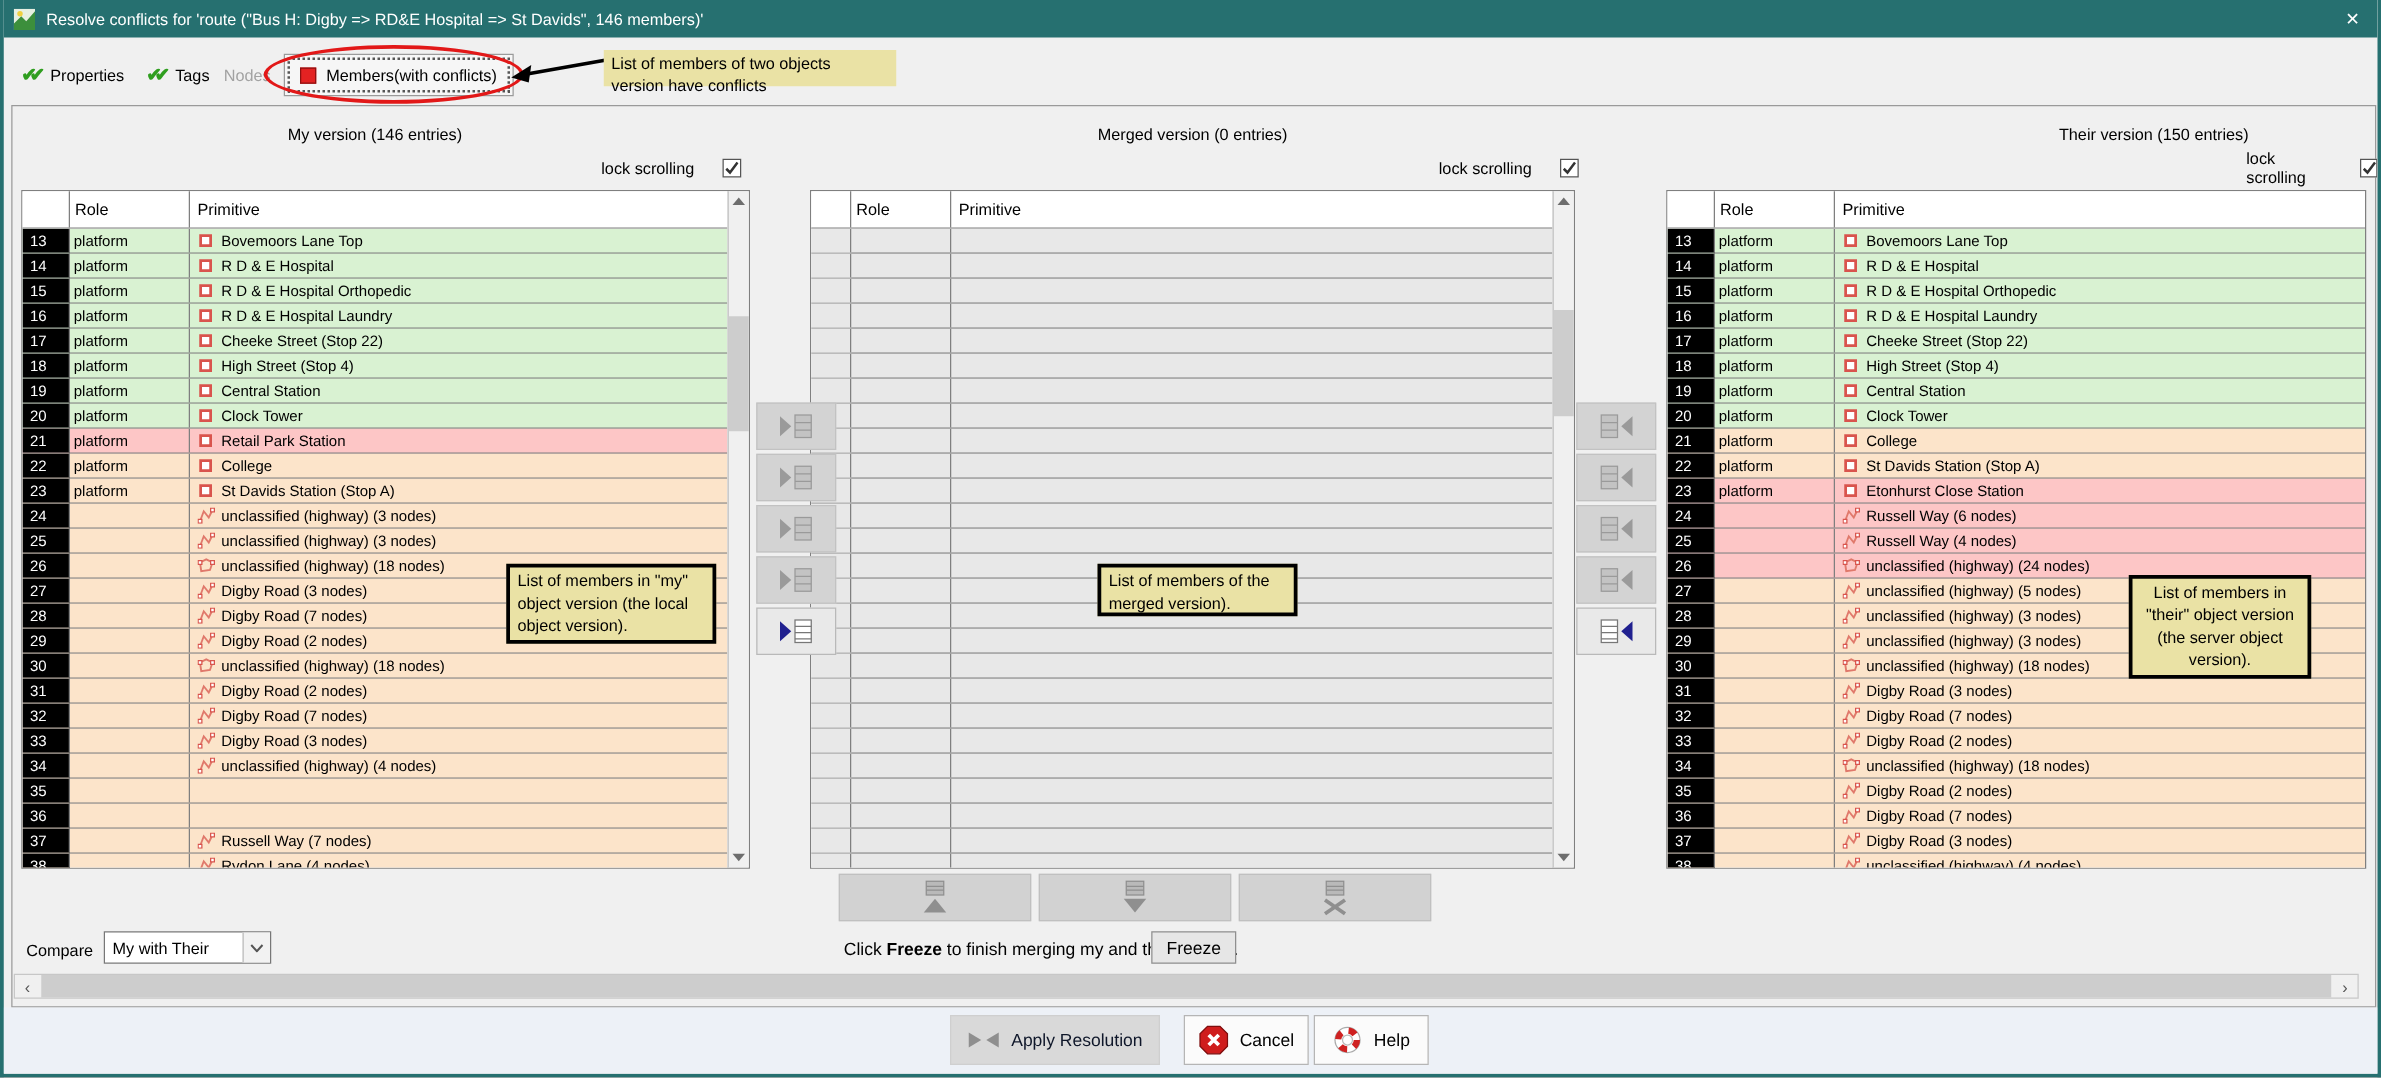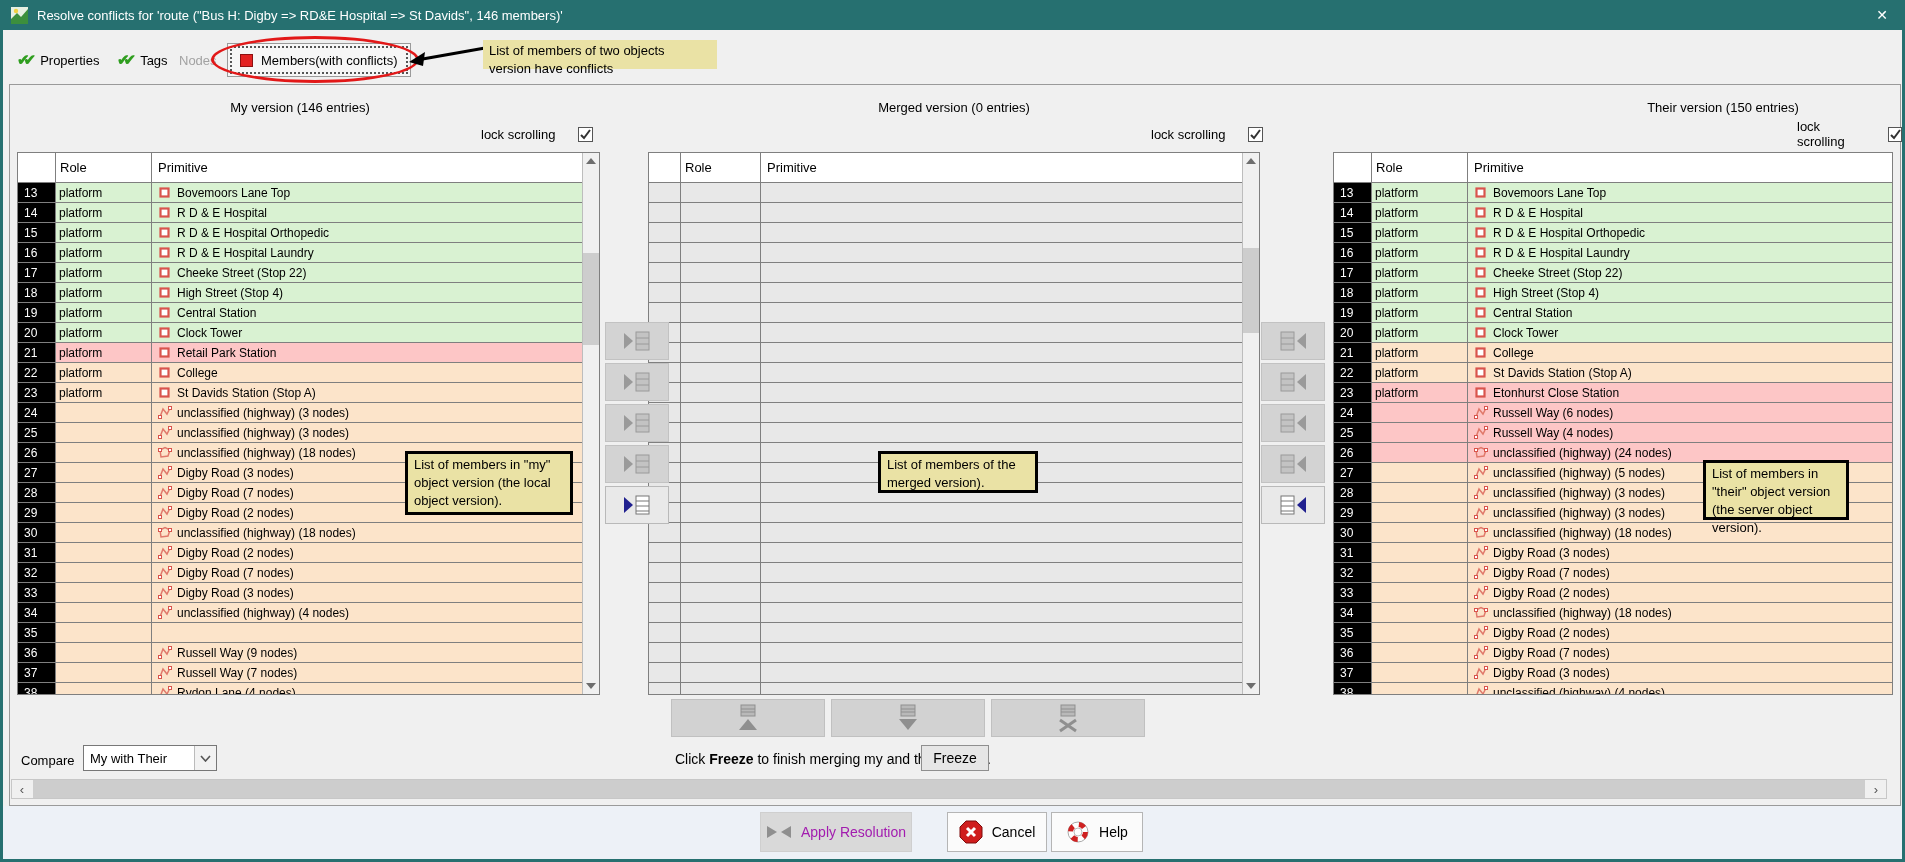--- a/index.html
+++ b/index.html
@@ -21,21 +21,21 @@
   .tab-disabled{color:#a2a2a2;}
   .tab-selected{background:#f6f6f6;border:1px solid #9a9a9a;outline:2px dotted #555;outline-offset:-5px;padding:0 12px;top:43px;height:34px;}
   .conflict-sq{width:13px;height:13px;background:#e32222;border:1px solid #8d1111;margin-right:8px;display:inline-block;}
   
   .ellipse{position:absolute;left:208px;top:36px;width:208px;height:47px;border:3px solid var(--accent-red);border-radius:50%;pointer-events:none;}
   .note{position:absolute;background:var(--note-bg);font-size:13px;line-height:1.38;padding:2px 6px;color:#000;}
   .note-border{border:3px solid #000;}
   #top-note{left:480px;top:40px;width:234px;height:29px;}
   #my-note{left:402px;top:451px;width:168px;height:64px;}
   #merged-note{left:875px;top:451px;width:160px;height:42px;}
-  #their-note{left:1700px;top:460px;width:146px;height:60px;}
+  #their-note{left:1700px;top:460px;width:146px;height:83px;text-align:center;}
   
   .main-panel{position:absolute;left:6px;top:84px;width:1892px;height:722px;border:1px solid #9a9a9a;background:#f0f0f0;overflow:hidden;}
   .ver-title{position:absolute;top:100px;font-size:13px;color:#000;text-align:center;}
   .lock-row{position:absolute;top:126px;height:16px;display:flex;align-items:center;font-size:13px;gap:23px;}
   .checkbox{width:15px;height:15px;background:#fff;border:1px solid #555;display:inline-flex;align-items:center;justify-content:center;}
   
   .table{position:absolute;top:152px;height:543px;border:1px solid var(--grid);background:#fff;}
   .thead{position:absolute;top:0;left:0;height:30px;background:#fff;border-bottom:1px solid var(--grid);display:flex;font-size:13px;align-items:center;}
   .rows{position:absolute;top:30px;left:0;bottom:0;overflow:hidden;background:#f4f4f4;}
   .row{display:flex;height:20px;border-bottom:1px solid var(--grid);font-size:12px;align-items:center;}
@@ -69,21 +69,21 @@
   .compare-label{position:absolute;left:18px;top:753px;font-size:13px;}
   .combo{position:absolute;left:80px;top:745px;width:134px;height:26px;background:#fff;border:1px solid #777;font-size:13px;display:flex;align-items:center;}
   .combo .val{flex:1;padding-left:6px;white-space:nowrap;overflow:hidden;}
   .combo .dd{width:22px;height:100%;display:flex;align-items:center;justify-content:center;background:#f2f2f2;border-left:1px solid #bbb;}
   .hsb{position:absolute;left:8px;top:779px;width:1876px;height:20px;background:#f0f0f0;border:1px solid #c7c7c7;}
   .hsb .arr{position:absolute;top:0;width:20px;height:18px;display:flex;align-items:center;justify-content:center;color:#555;font-size:13px;}
   .hsb .thumb{position:absolute;left:21px;right:21px;top:0;height:18px;background:#cdcdcd;}
   
   .bottom-band{position:absolute;left:0;right:0;top:806px;bottom:0;background:#edf1f7;}
   .dlg-btn{position:absolute;top:812px;height:40px;display:flex;align-items:center;justify-content:center;gap:9px;font-size:14px;}
-  #apply-btn{left:757px;width:152px;background:#d9d9d9;color:#a21caf;border:1px solid #cfcfcf;}
+  #apply-btn{left:757px;width:168px;background:#d9d9d9;color:#0f172a;border:1px solid #cfcfcf;}
   #cancel-btn{left:944px;width:100px;background:#fbfbfb;border:1px solid #b5b5b5;}
   #help-btn{left:1048px;width:92px;background:#fbfbfb;border:1px solid #b5b5b5;}
   .arrow-svg{position:absolute;left:398px;top:38px;pointer-events:none;}
 </style>
 </head>
 <body>
 
 <div class="window">
 
   <div class="titlebar">
@@ -447,30 +447,20 @@
             <span class="pname">unclassified (highway) (4 nodes)</span>
           </div>
         </div>
         <div class="row bg-orange">
           <div class="cell-num">35</div>
           <div class="cell-role"></div>
         </div>
         <div class="row bg-orange">
           <div class="cell-num">36</div>
           <div class="cell-role"></div>
-          <div class="cell-prim">
-            <span class="picon">
-              <svg width="14" height="13">
-                <path d="M2 11 L5 3 L9 8 L12 2" fill="none" stroke="#e0796b" stroke-width="1.5"></path>
-                <rect x="0.5" y="9.5" width="3" height="3" fill="#fff" stroke="#d9544d"></rect>
-                <rect x="10.5" y="0.5" width="3" height="3" fill="#fff" stroke="#d9544d"></rect>
-              </svg>
-            </span>
-            <span class="pname">Russell Way (9 nodes)</span>
-          </div>
         </div>
         <div class="row bg-orange">
           <div class="cell-num">37</div>
           <div class="cell-role"></div>
           <div class="cell-prim">
             <span class="picon">
               <svg width="14" height="13">
                 <path d="M2 11 L5 3 L9 8 L12 2" fill="none" stroke="#e0796b" stroke-width="1.5"></path>
                 <rect x="0.5" y="9.5" width="3" height="3" fill="#fff" stroke="#d9544d"></rect>
                 <rect x="10.5" y="0.5" width="3" height="3" fill="#fff" stroke="#d9544d"></rect>

